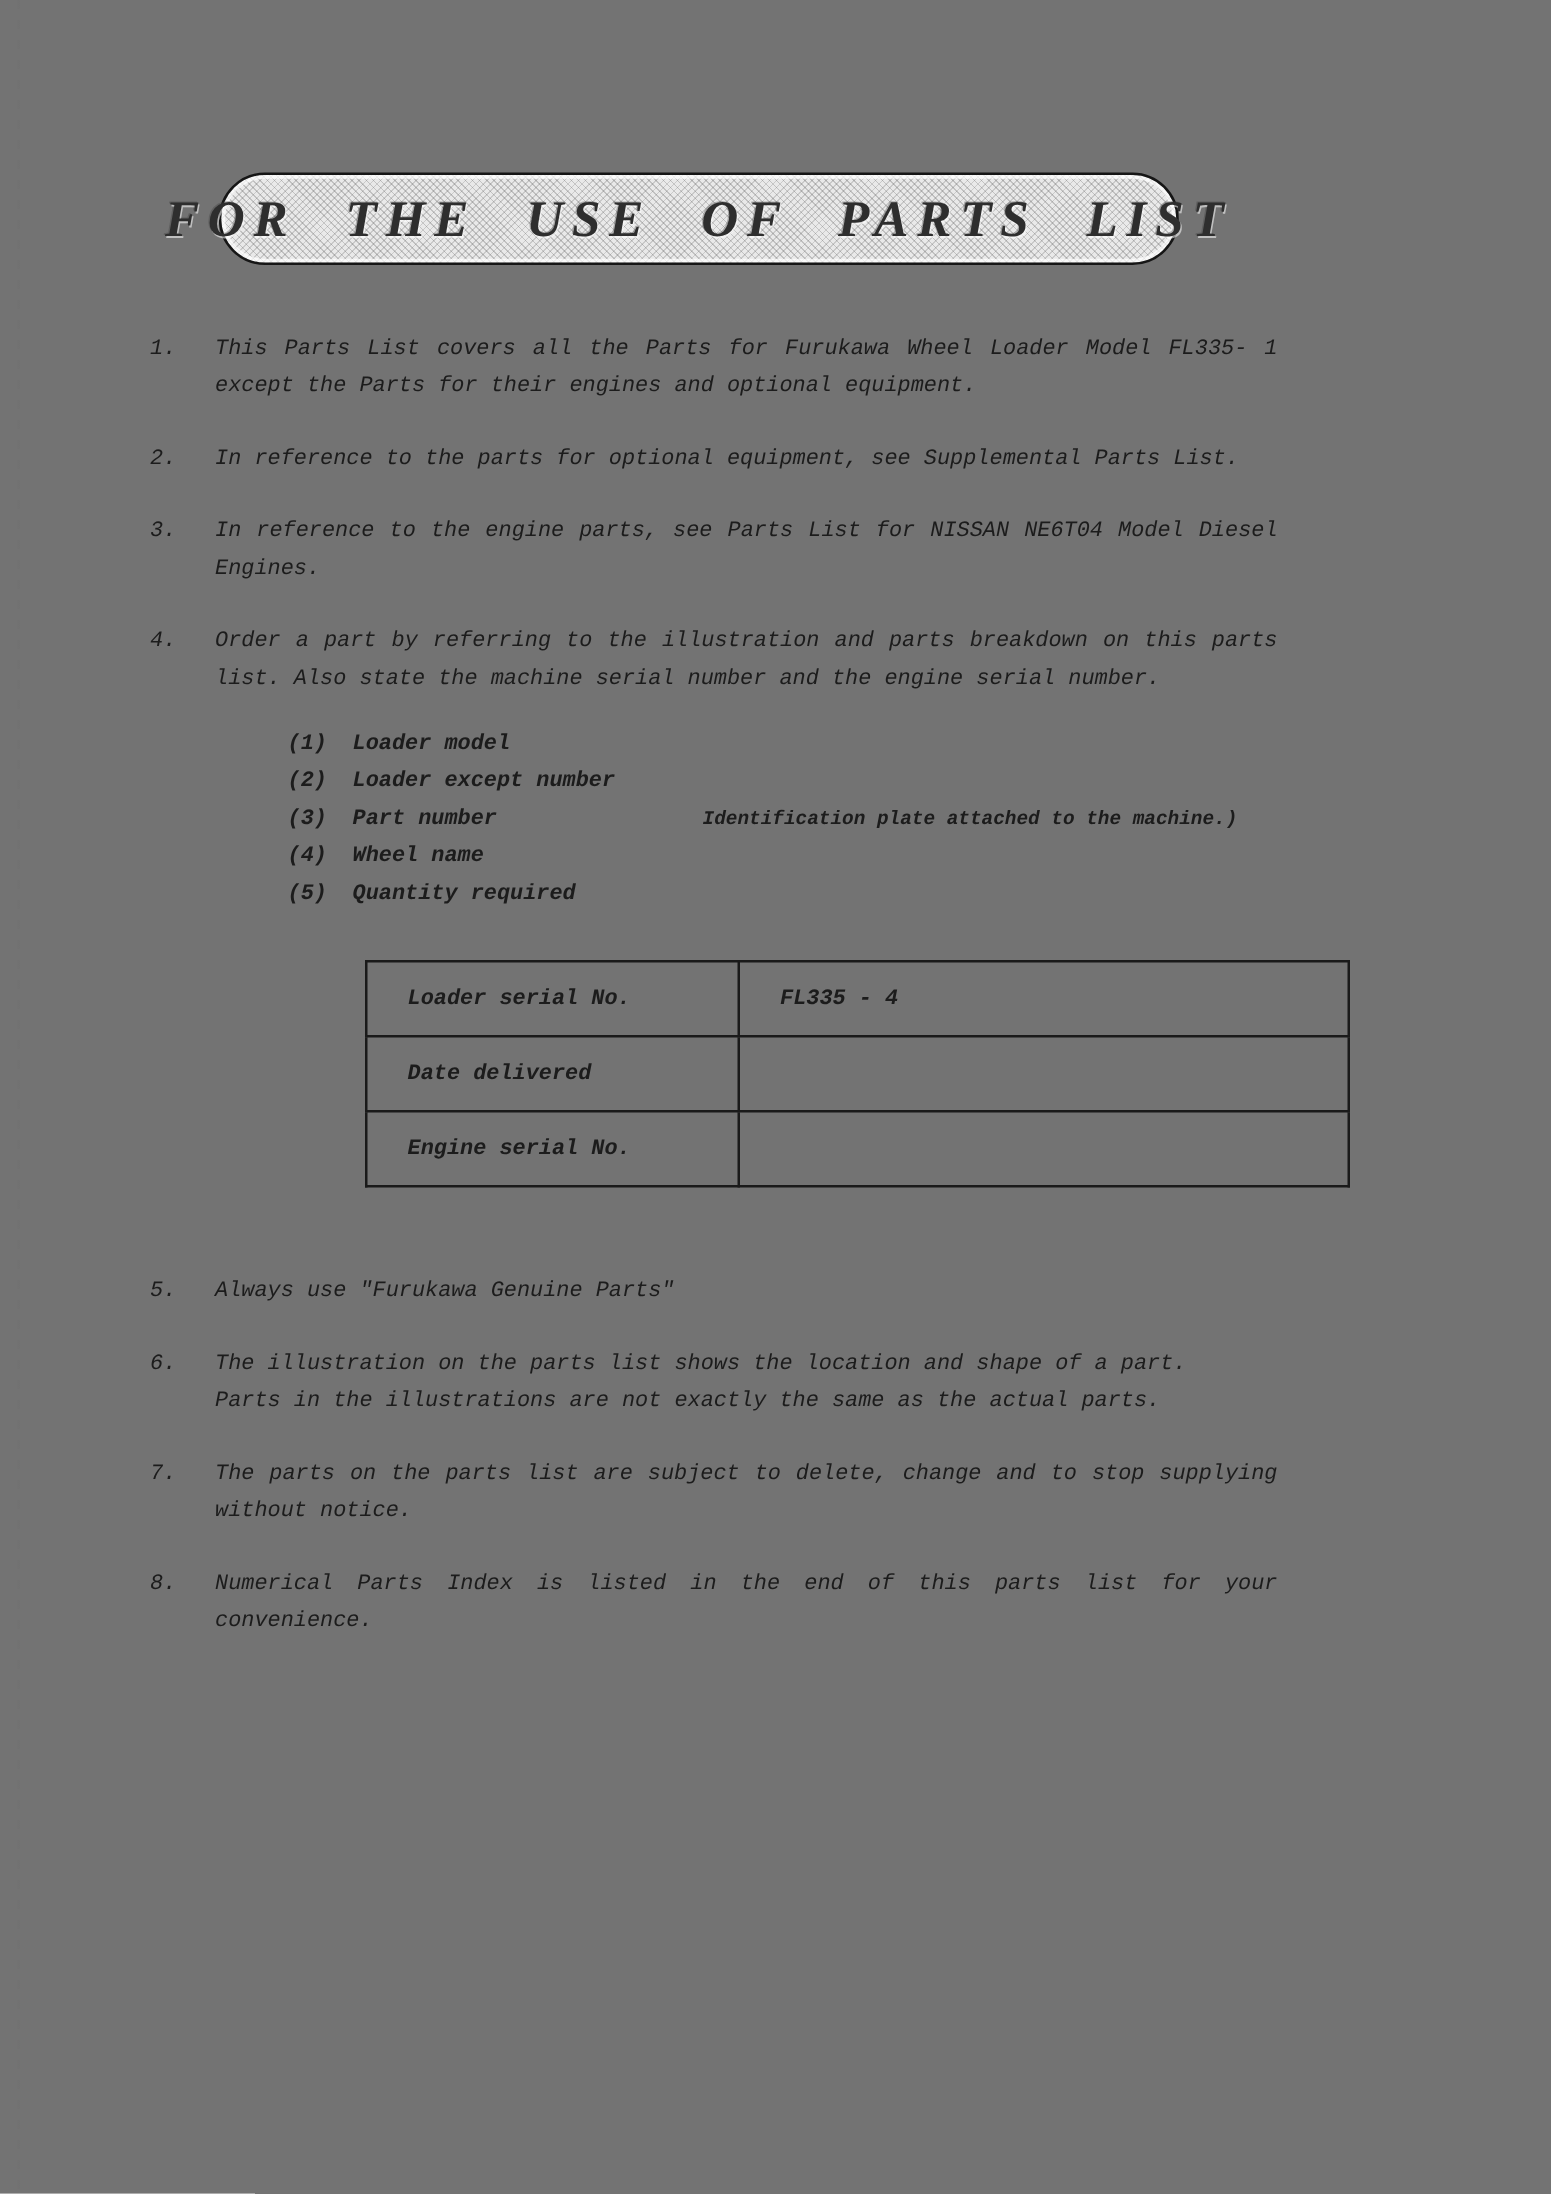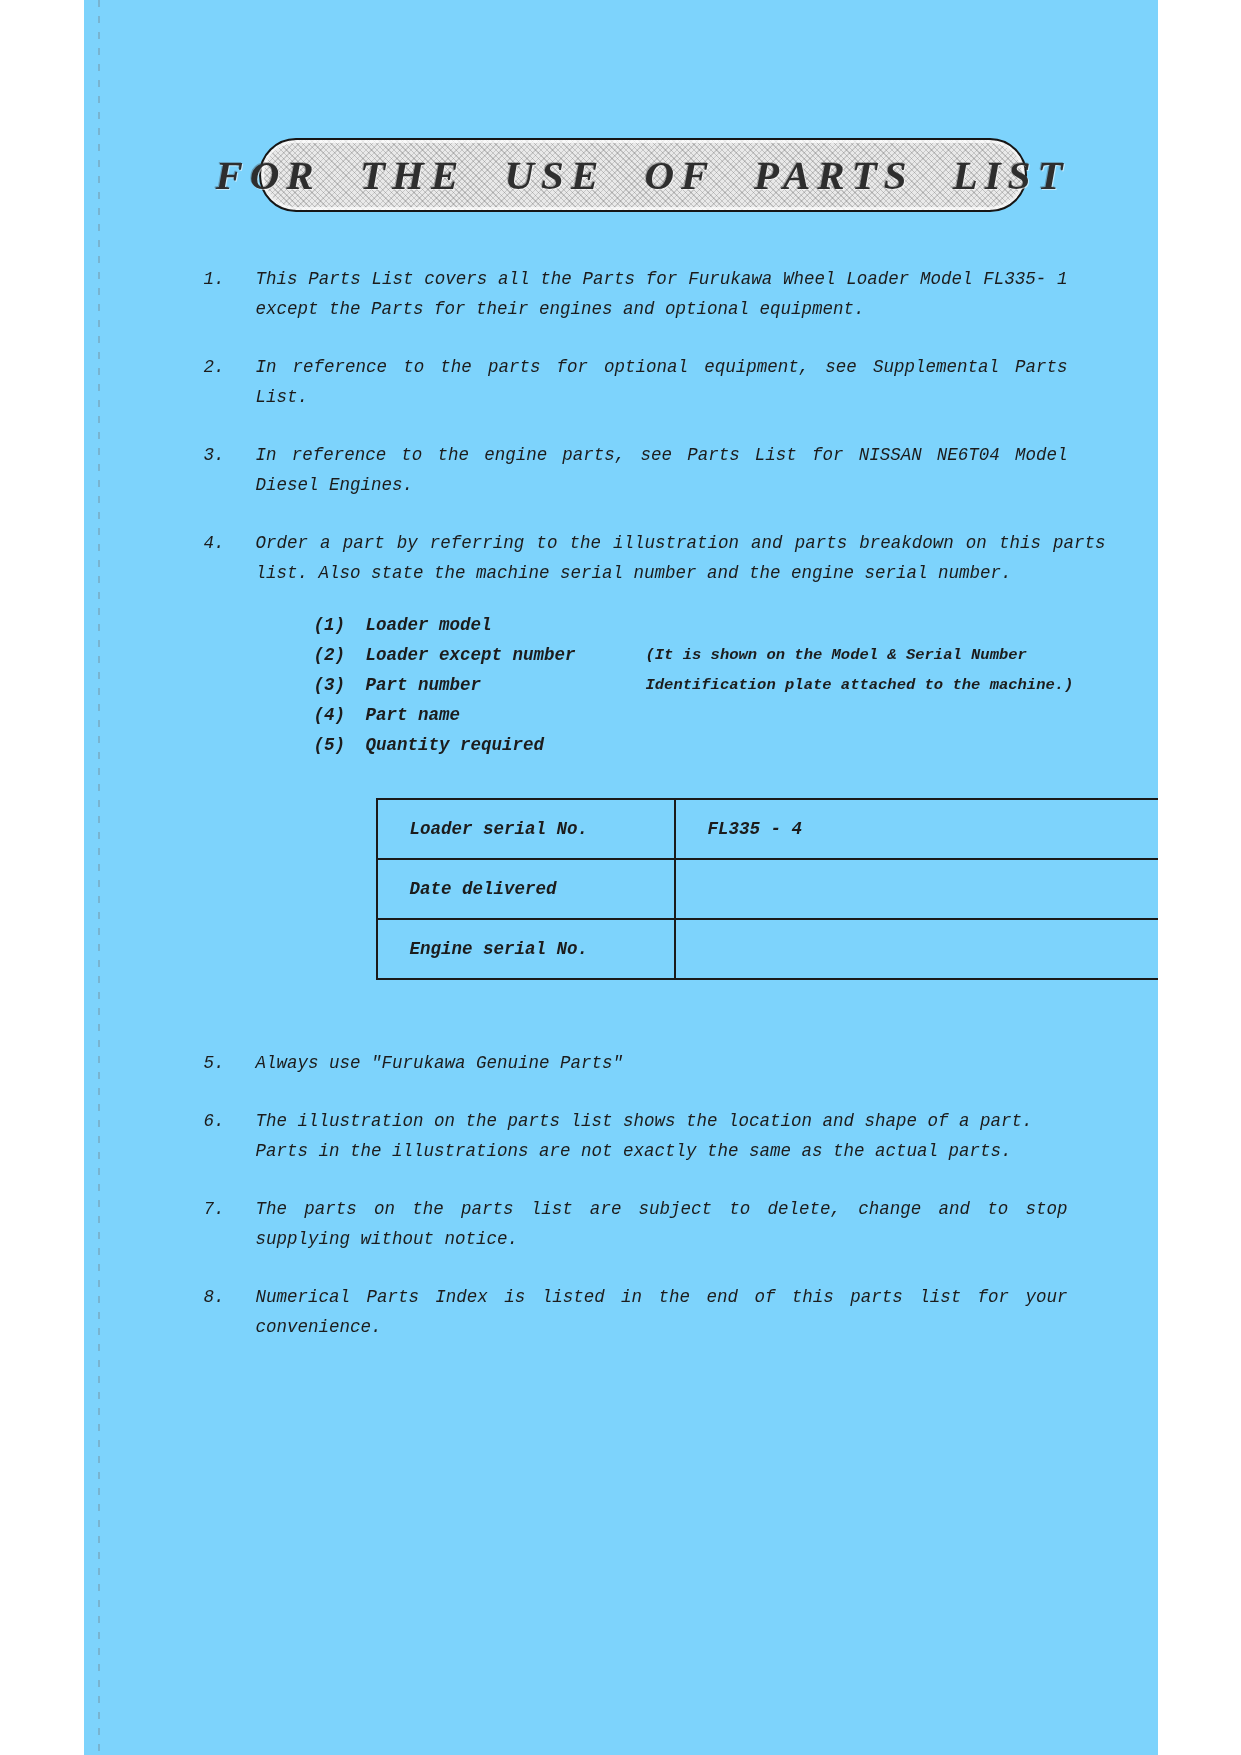--- a/index.html
+++ b/index.html
@@ -1,22 +1,22 @@
 <!DOCTYPE html>
 <html><head>
 <meta charset="utf-8">
 <style>
   * { margin: 0; padding: 0; box-sizing: border-box; }
   html, body { background: #ffffff; }
   .page {
     position: relative;
-    width: 1074px;
+    width: 1241px;
     height: 1755px;
     margin: 0 auto;
-    background: #7dd3fc;
+    background: #737373;
     overflow: hidden;
     font-family: "Liberation Mono", "DejaVu Sans Mono", monospace;
     font-style: italic;
     color: #1c1c1c;
   }
   .scan-edge {
     position: absolute;
     left: 14px; top: 0; bottom: 0;
     width: 2px;
     background: repeating-linear-gradient(
@@ -162,30 +162,29 @@
 
         <div class="sublist">
           <div class="subrow">
             <span class="slabel">(1)</span>
               <span class="stext">Loader model</span>
               <span class="sside"></span>
           </div>
           <div class="subrow">
             <span class="slabel">(2)</span>
               <span class="stext">Loader except number</span>
-              <span class="sside">(It is shown on the Model &amp; Serial Number</span>
           </div>
           <div class="subrow">
             <span class="slabel">(3)</span>
               <span class="stext">Part number</span>
               <span class="sside">Identification plate attached to the machine.)</span>
           </div>
           <div class="subrow">
             <span class="slabel">(4)</span>
-              <span class="stext">Part name</span>
+              <span class="stext">Wheel name</span>
               <span class="sside"></span>
           </div>
           <div class="subrow">
             <span class="slabel">(5)</span>
               <span class="stext">Quantity required</span>
               <span class="sside"></span>
           </div>
         </div>
 
 

